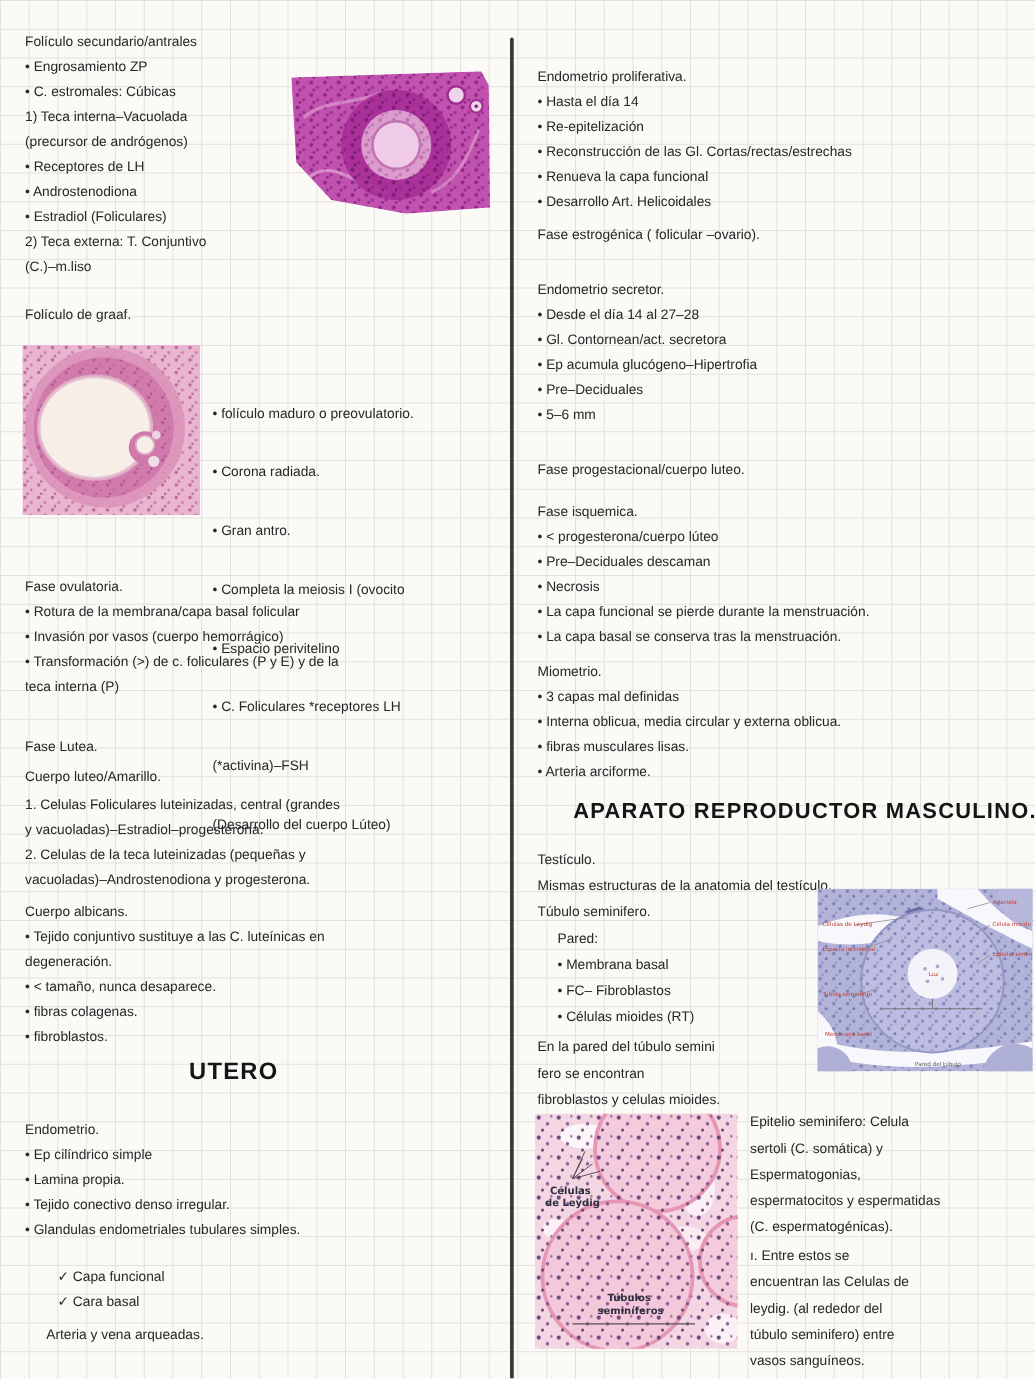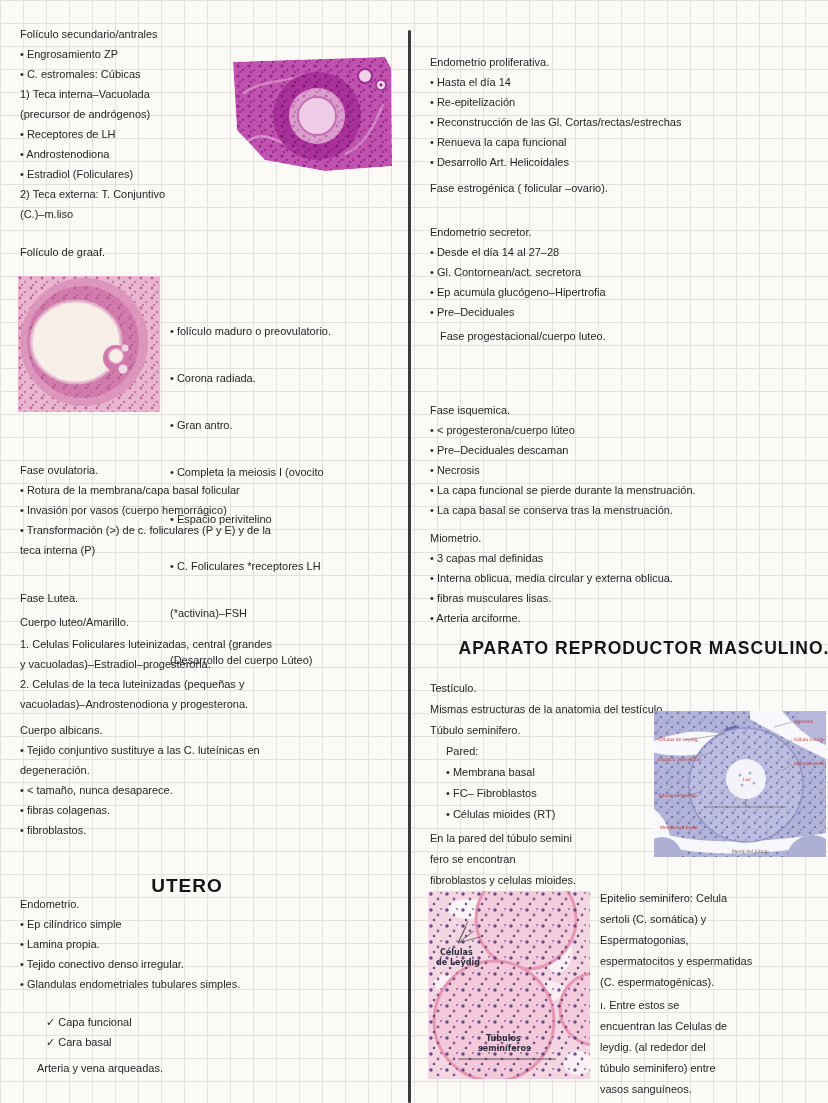--- a/index.html
+++ b/index.html
@@ -15,21 +15,21 @@
   .sec{position:absolute;font-size:11px;line-height:20px;}
   .lh19 .ln,.lh19{line-height:19px;margin-top:28px;}
   .lh21 .ln,.lh21{line-height:21px;}
   .ln{white-space:nowrap;}
   .title{white-space:nowrap;}
   .display{font-weight:bold;letter-spacing:1px;color:#151515;text-align:center;}
   .checks{margin-top:18px;}
   .checks .ln{padding-left:26px;}
   .ind{padding-left:16px;}
   .gap6{margin-top:6px;}
-  .gap10{margin-top:4px;text-align:right;}
+  .gap10{margin-top:24px;}
   .gap2{margin-top:2px;}
   .gap4{margin-top:4px;}
   #divider{position:absolute;left:408px;top:30px;width:3px;height:1073px;background:#3a3a3a;border-radius:2px;}
   .histo{position:absolute;}
   svg text{font-family:"DejaVu Sans",sans-serif;}
 </style>
 </head>
 <body>
 
 <div id="canvas">
@@ -155,21 +155,21 @@
     <div class="ln title">Cuerpo albicans.</div>
     <div>
         <div class="ln">• Tejido conjuntivo sustituye a las C. luteínicas en</div>
         <div class="ln">degeneración.</div>
         <div class="ln">• &lt; tamaño, nunca desaparece.</div>
         <div class="ln">• fibras colagenas.</div>
         <div class="ln">• fibroblastos.</div>
       </div>
   </div>
 
-  <div class="sec display" style="left:0px;top:876px;width:374px;font-size:19px;">UTERO</div>
+  <div class="sec display" style="left:0px;top:848px;width:374px;font-size:19px;">UTERO</div>
 
   <div class="sec" style="left:20px;top:894px;">
     <div class="ln title">Endometrio.</div>
     <div>
         <div class="ln">• Ep cilíndrico simple</div>
         <div class="ln">• Lamina propia.</div>
         <div class="ln">• Tejido conectivo denso irregular.</div>
         <div class="ln">• Glandulas endometriales tubulares simples.</div>
       </div>
     <div class="checks">
@@ -194,20 +194,21 @@
     <div class="ln gap6">Fase estrogénica ( folicular –ovario).</div>
   </div>
 
   <div class="sec" style="left:430px;top:222px;">
     <div class="ln title">Endometrio secretor.</div>
     <div>
         <div class="ln">• Desde el día 14 al 27–28</div>
         <div class="ln">• Gl. Contornean/act. secretora</div>
         <div class="ln">• Ep acumula glucógeno–Hipertrofia</div>
         <div class="ln">• Pre–Deciduales</div>
+        <div class="ln">• 5–6 mm</div>
       </div>
     <div class="ln gap10">Fase progestacional/cuerpo luteo.</div>
   </div>
 
   <div class="sec" style="left:430px;top:400px;">
     <div class="ln title">Fase isquemica.</div>
     <div>
         <div class="ln">• &lt; progesterona/cuerpo lúteo</div>
         <div class="ln">• Pre–Deciduales descaman</div>
         <div class="ln">• Necrosis</div>

